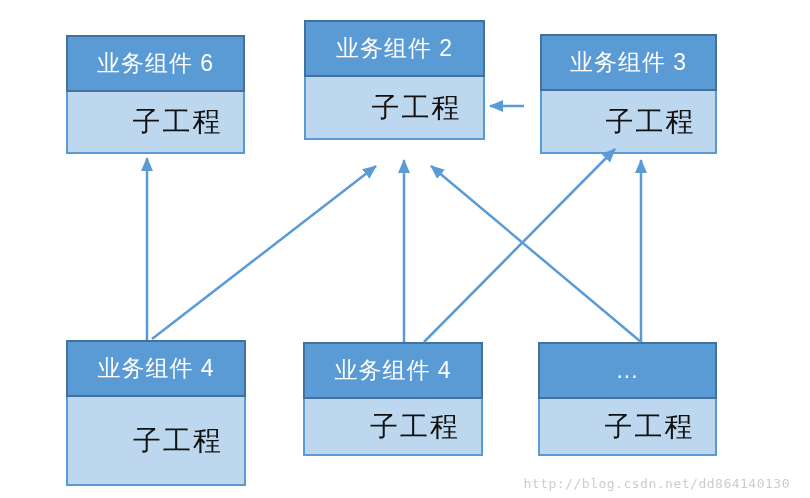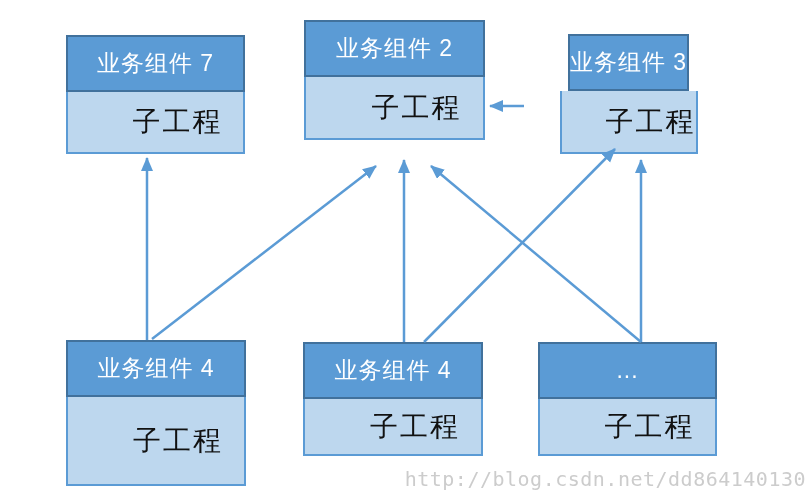--- a/index.html
+++ b/index.html
@@ -64,46 +64,46 @@
   }
   .arrows-layer line {
     stroke: var(--arrow-color, #5B9BD5);
     stroke-width: 2.5;
   }
   .arrows-layer marker path {
     fill: var(--arrow-color, #5B9BD5);
   }
   .watermark {
     position: absolute;
-    right: 4px;
+    right: 20px;
     bottom: 7px;
     font-family: "DejaVu Sans Mono", "Liberation Mono", monospace;
-    font-size: 20px;
+    font-size: 13px;
     letter-spacing: 0.5px;
     color: var(--watermark-color, #CCCCCC);
     z-index: 2;
     white-space: nowrap;
   }
 </style>
 </head>
 <body>
 
 <div class="canvas">
 
   <div class="box" style="left:66px; top:35px; width:179px; height:119px;">
-    <div class="box-header">业务组件 7</div>
+    <div class="box-header">业务组件 6</div>
     <div class="box-body">子工程</div>
   </div>
 
   <div class="box" style="left:304px; top:20px; width:181px; height:120px;">
     <div class="box-header">业务组件 2</div>
     <div class="box-body">子工程</div>
   </div>
 
-  <div class="box" style="left:540px; top:34px; width:177px; height:120px;align-items:center;">
+  <div class="box" style="left:540px; top:34px; width:177px; height:120px;">
     <div class="box-header">业务组件 3</div>
     <div class="box-body">子工程</div>
   </div>
 
   <div class="box" style="left:66px; top:340px; width:180px; height:146px;">
     <div class="box-header">业务组件 4</div>
     <div class="box-body">子工程</div>
   </div>
 
   <div class="box" style="left:303px; top:342px; width:180px; height:114px;">

